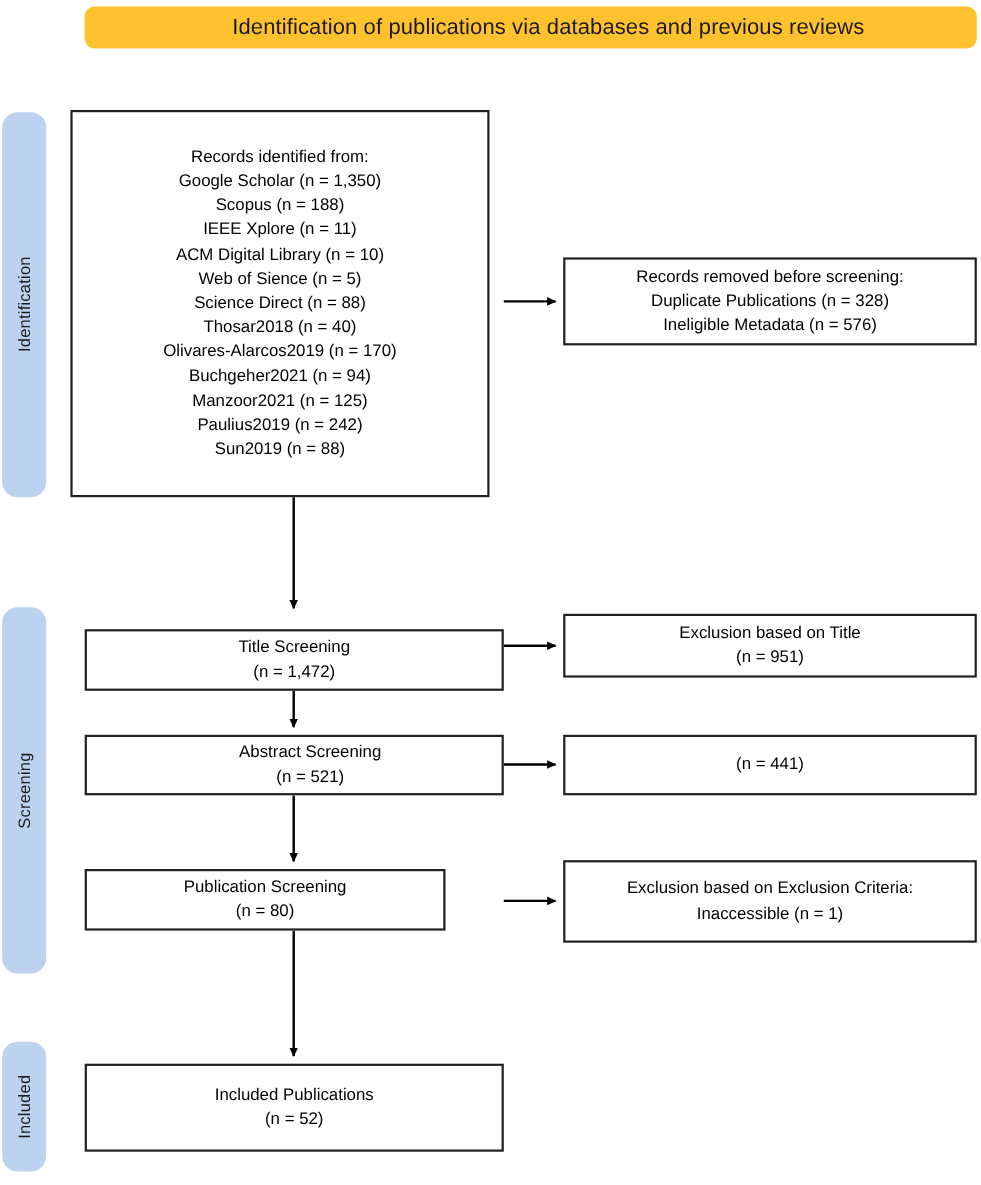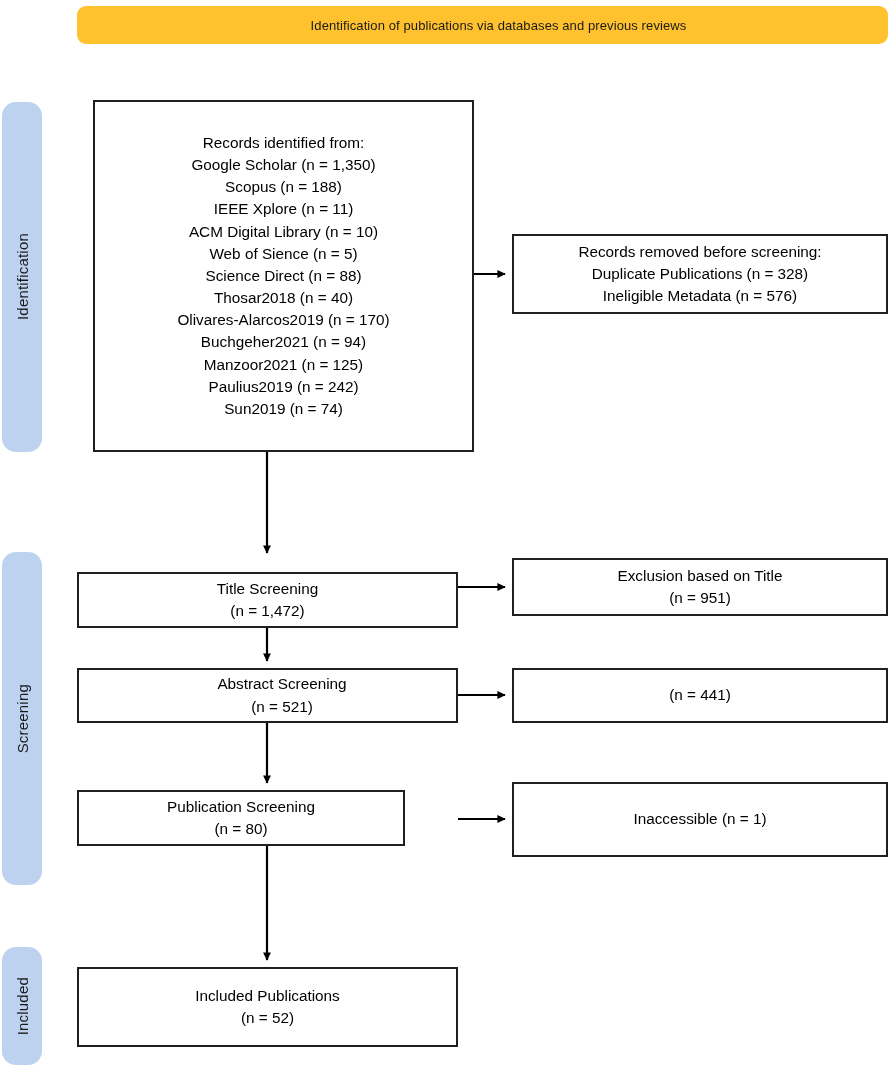--- a/index.html
+++ b/index.html
@@ -25,21 +25,21 @@
     top: 6px;
     width: 811px;
     height: 38px;
     background: #FFC22E;
     border-radius: 9px;
     display: flex;
     align-items: center;
     justify-content: center;
   }
   .banner-label {
-    font-size: 13px;
+    font-size: 20px;
     color: #1a1a1a;
     letter-spacing: 0.1px;
     text-align: center;
     white-space: nowrap;
     margin-left: 32px;
   }
 
   
   .stage-bar {
     left: 2px;
@@ -74,21 +74,21 @@
     padding: 2px 6px;
   }
   .flow-box .line {
     font-size: 15.3px;
     line-height: 1.45;
     color: #000000;
     white-space: nowrap;
   }
 
   
-  #box-records           { left: 93px; top: 100px; width: 381px; height: 352px; }
+  #box-records           { left: 64px; top: 100px; width: 381px; height: 352px; }
   #box-title-screening   { left: 77px; top: 572px; width: 381px; height: 56px; }
   #box-abstract-screening{ left: 77px; top: 668px; width: 381px; height: 55px; padding-left: 35px; }
   #box-publication-screening { left: 77px; top: 790px; width: 328px; height: 56px; }
   #box-included          { left: 77px; top: 967px; width: 381px; height: 80px; }
 
   
   #box-records-removed   { left: 512px; top: 234px; width: 376px; height: 80px; }
   #box-exclusion-title   { left: 512px; top: 558px; width: 376px; height: 58px; }
   #box-exclusion-abstract{ left: 512px; top: 668px; width: 376px; height: 55px; }
   #box-exclusion-criteria{ left: 512px; top: 782px; width: 376px; height: 75px; }
@@ -166,21 +166,21 @@
   <span class="line">Scopus (n = 188)</span>
   <span class="line">IEEE Xplore (n = 11)</span>
   <span class="line">ACM Digital Library (n = 10)</span>
   <span class="line">Web of Sience (n = 5)</span>
   <span class="line">Science Direct (n = 88)</span>
   <span class="line">Thosar2018 (n = 40)</span>
   <span class="line">Olivares-Alarcos2019 (n = 170)</span>
   <span class="line">Buchgeher2021 (n = 94)</span>
   <span class="line">Manzoor2021 (n = 125)</span>
   <span class="line">Paulius2019 (n = 242)</span>
-  <span class="line">Sun2019 (n = 74)</span>
+  <span class="line">Sun2019 (n = 88)</span>
 </div>
 
 <div class="abs flow-box" id="box-records-removed">
   <span class="line">Records removed before screening:</span>
   <span class="line">Duplicate Publications (n = 328)</span>
   <span class="line">Ineligible Metadata (n = 576)</span>
 </div>
 
 <div class="abs flow-box" id="box-title-screening">
   <span class="line">Title Screening</span>
@@ -200,19 +200,20 @@
 <div class="abs flow-box" id="box-exclusion-abstract">
   <span class="line">(n = 441)</span>
 </div>
 
 <div class="abs flow-box" id="box-publication-screening">
   <span class="line">Publication Screening</span>
   <span class="line">(n = 80)</span>
 </div>
 
 <div class="abs flow-box" id="box-exclusion-criteria">
+  <span class="line">Exclusion based on Exclusion Criteria:</span>
   <span class="line">Inaccessible (n = 1)</span>
 </div>
 
 <div class="abs flow-box" id="box-included">
   <span class="line">Included Publications</span>
   <span class="line">(n = 52)</span>
 </div>
 
 </body></html>

